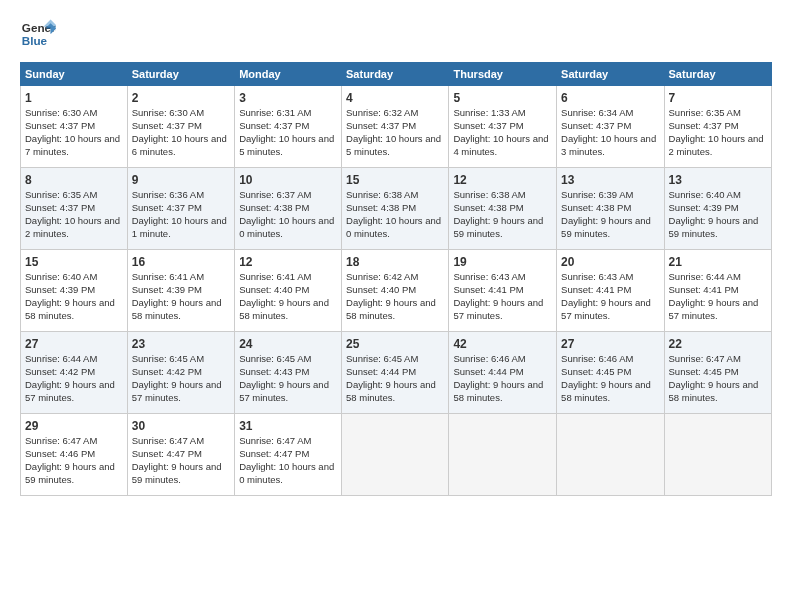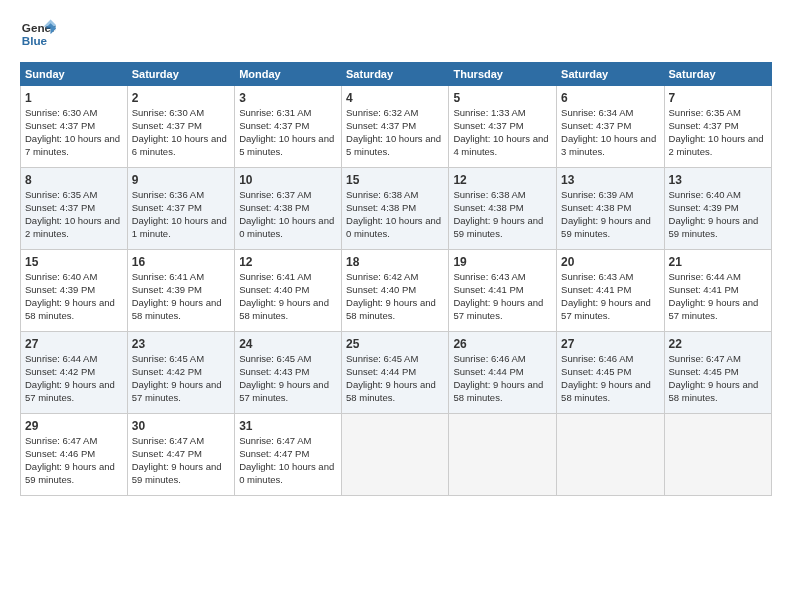--- a/index.html
+++ b/index.html
@@ -140,21 +140,21 @@
           <td><span class="day-num">18</span><span>Sunrise: 6:42 AM</span> <span>Sunset: 4:40 PM</span> <span>Daylight: 9 hours</span> <span>and 58 minutes.</span> </td>
           <td><span class="day-num">19</span><span>Sunrise: 6:43 AM</span> <span>Sunset: 4:41 PM</span> <span>Daylight: 9 hours</span> <span>and 57 minutes.</span> </td>
           <td><span class="day-num">20</span><span>Sunrise: 6:43 AM</span> <span>Sunset: 4:41 PM</span> <span>Daylight: 9 hours</span> <span>and 57 minutes.</span> </td>
           <td><span class="day-num">21</span><span>Sunrise: 6:44 AM</span> <span>Sunset: 4:41 PM</span> <span>Daylight: 9 hours</span> <span>and 57 minutes.</span> </td>
         </tr>
         <tr>
           <td><span class="day-num">27</span><span>Sunrise: 6:44 AM</span> <span>Sunset: 4:42 PM</span> <span>Daylight: 9 hours</span> <span>and 57 minutes.</span> </td>
           <td><span class="day-num">23</span><span>Sunrise: 6:45 AM</span> <span>Sunset: 4:42 PM</span> <span>Daylight: 9 hours</span> <span>and 57 minutes.</span> </td>
           <td><span class="day-num">24</span><span>Sunrise: 6:45 AM</span> <span>Sunset: 4:43 PM</span> <span>Daylight: 9 hours</span> <span>and 57 minutes.</span> </td>
           <td><span class="day-num">25</span><span>Sunrise: 6:45 AM</span> <span>Sunset: 4:44 PM</span> <span>Daylight: 9 hours</span> <span>and 58 minutes.</span> </td>
-          <td><span class="day-num">26</span><span>Sunrise: 6:46 AM</span> <span>Sunset: 4:44 PM</span> <span>Daylight: 9 hours</span> <span>and 58 minutes.</span> </td>
+          <td><span class="day-num">42</span><span>Sunrise: 6:46 AM</span> <span>Sunset: 4:44 PM</span> <span>Daylight: 9 hours</span> <span>and 58 minutes.</span> </td>
           <td><span class="day-num">27</span><span>Sunrise: 6:46 AM</span> <span>Sunset: 4:45 PM</span> <span>Daylight: 9 hours</span> <span>and 58 minutes.</span> </td>
           <td><span class="day-num">22</span><span>Sunrise: 6:47 AM</span> <span>Sunset: 4:45 PM</span> <span>Daylight: 9 hours</span> <span>and 58 minutes.</span> </td>
         </tr>
         <tr>
           <td><span class="day-num">29</span><span>Sunrise: 6:47 AM</span> <span>Sunset: 4:46 PM</span> <span>Daylight: 9 hours</span> <span>and 59 minutes.</span> </td>
           <td><span class="day-num">30</span><span>Sunrise: 6:47 AM</span> <span>Sunset: 4:47 PM</span> <span>Daylight: 9 hours</span> <span>and 59 minutes.</span> </td>
           <td><span class="day-num">31</span><span>Sunrise: 6:47 AM</span> <span>Sunset: 4:47 PM</span> <span>Daylight: 10 hours</span> <span>and 0 minutes.</span> </td>
           <td class="empty"></td>
           <td class="empty"></td>
           <td class="empty"></td>

